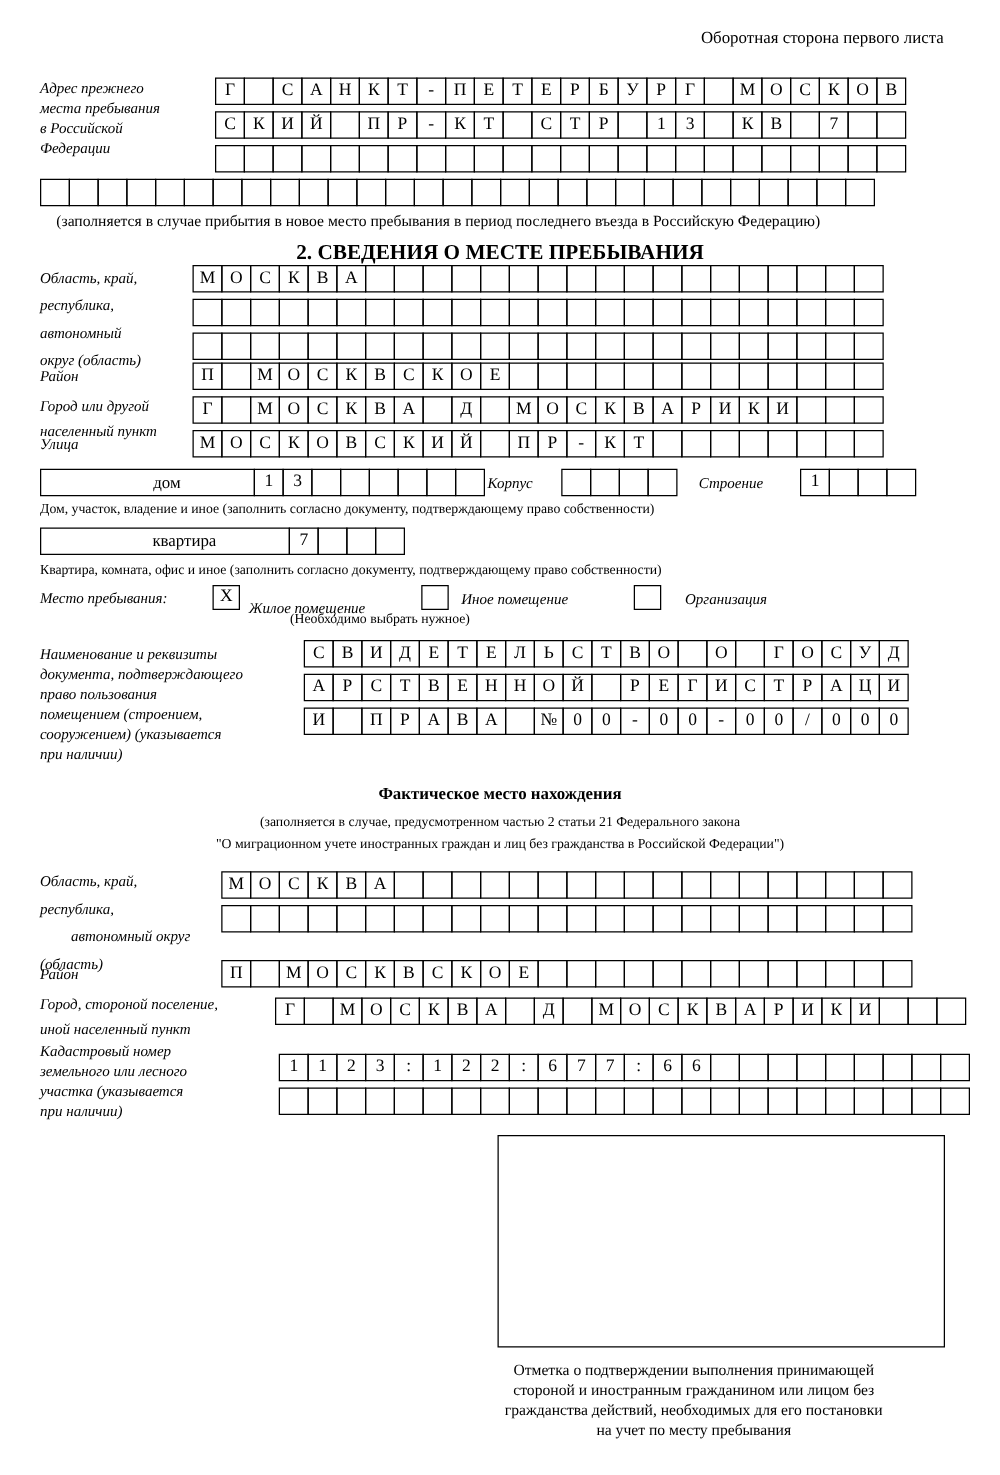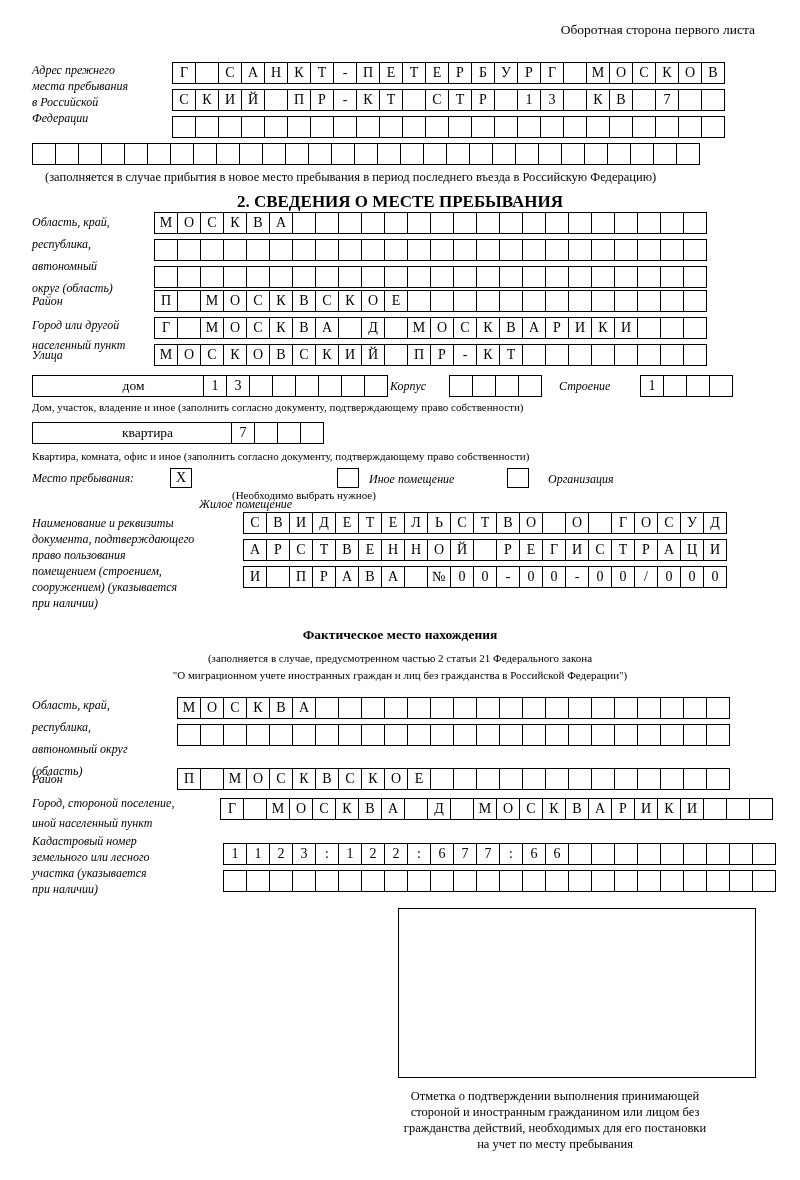--- a/index.html
+++ b/index.html
@@ -388,21 +388,21 @@
       <div class="cell">7</div>
       <div class="cell"></div>
       <div class="cell"></div>
       <div class="cell"></div>
     </div>
 
   <div class="row small" style="left:32px;top:450px;width:740px;">Квартира, комната, офис и иное (заполнить согласно документу, подтверждающему право собственности)</div>
 
   <div class="labelblock" style="left:32px;top:470px;">Место пребывания:</div>
   <div class="cell" style="position:absolute;left:170px;top:468px;width:22px;height:20px;line-height:18px;">Х</div>
-  <div class="labelblock" style="left:199px;top:496px;">Жилое помещение</div>
+  <div class="labelblock" style="left:199px;top:478px;">Жилое помещение</div>
   <div class="cell" style="position:absolute;left:337px;top:468px;width:22px;height:20px;"></div>
   <div class="labelblock" style="left:369px;top:471px;">Иное помещение</div>
   <div class="cell" style="position:absolute;left:507px;top:468px;width:22px;height:20px;"></div>
   <div class="labelblock" style="left:548px;top:471px;">Организация</div>
   <div class="row small" style="left:232px;top:489px;">(Необходимо выбрать нужное)</div>
 
   <div class="labelblock" style="left:32px;top:515px;width:210px;">
     <div>Наименование и реквизиты</div>
     <div>документа, подтверждающего</div>
     <div>право пользования</div>
@@ -480,21 +480,21 @@
       <div class="cell">0</div>
     </div>
 
   <div class="row bold center" style="left:0;top:627px;width:800px;font-size:13.5px;">Фактическое место нахождения</div>
   <div class="row small center" style="left:0;top:652px;width:800px;">(заполняется в случае, предусмотренном частью 2 статьи 21 Федерального закона</div>
   <div class="row small center" style="left:0;top:669px;width:800px;">"О миграционном учете иностранных граждан и лиц без гражданства в Российской Федерации")</div>
 
   <div class="labelblock" style="left:32px;top:697px;width:145px;">
     <div>Область, край,</div>
     <div style="margin-top:6px;">республика,</div>
-    <div style="margin-top:6px;">автономный округ</div>
+    <div style="margin-top:6px;text-align:center;">автономный округ</div>
     <div style="margin-top:6px;">(область)</div>
   </div>
   <div class="row cells" id="sf-reg-0" style="left:177px;top:697px;">
       <div class="cell">М</div>
       <div class="cell">О</div>
       <div class="cell">С</div>
       <div class="cell">К</div>
       <div class="cell">В</div>
       <div class="cell">А</div>
       <div class="cell"></div>

